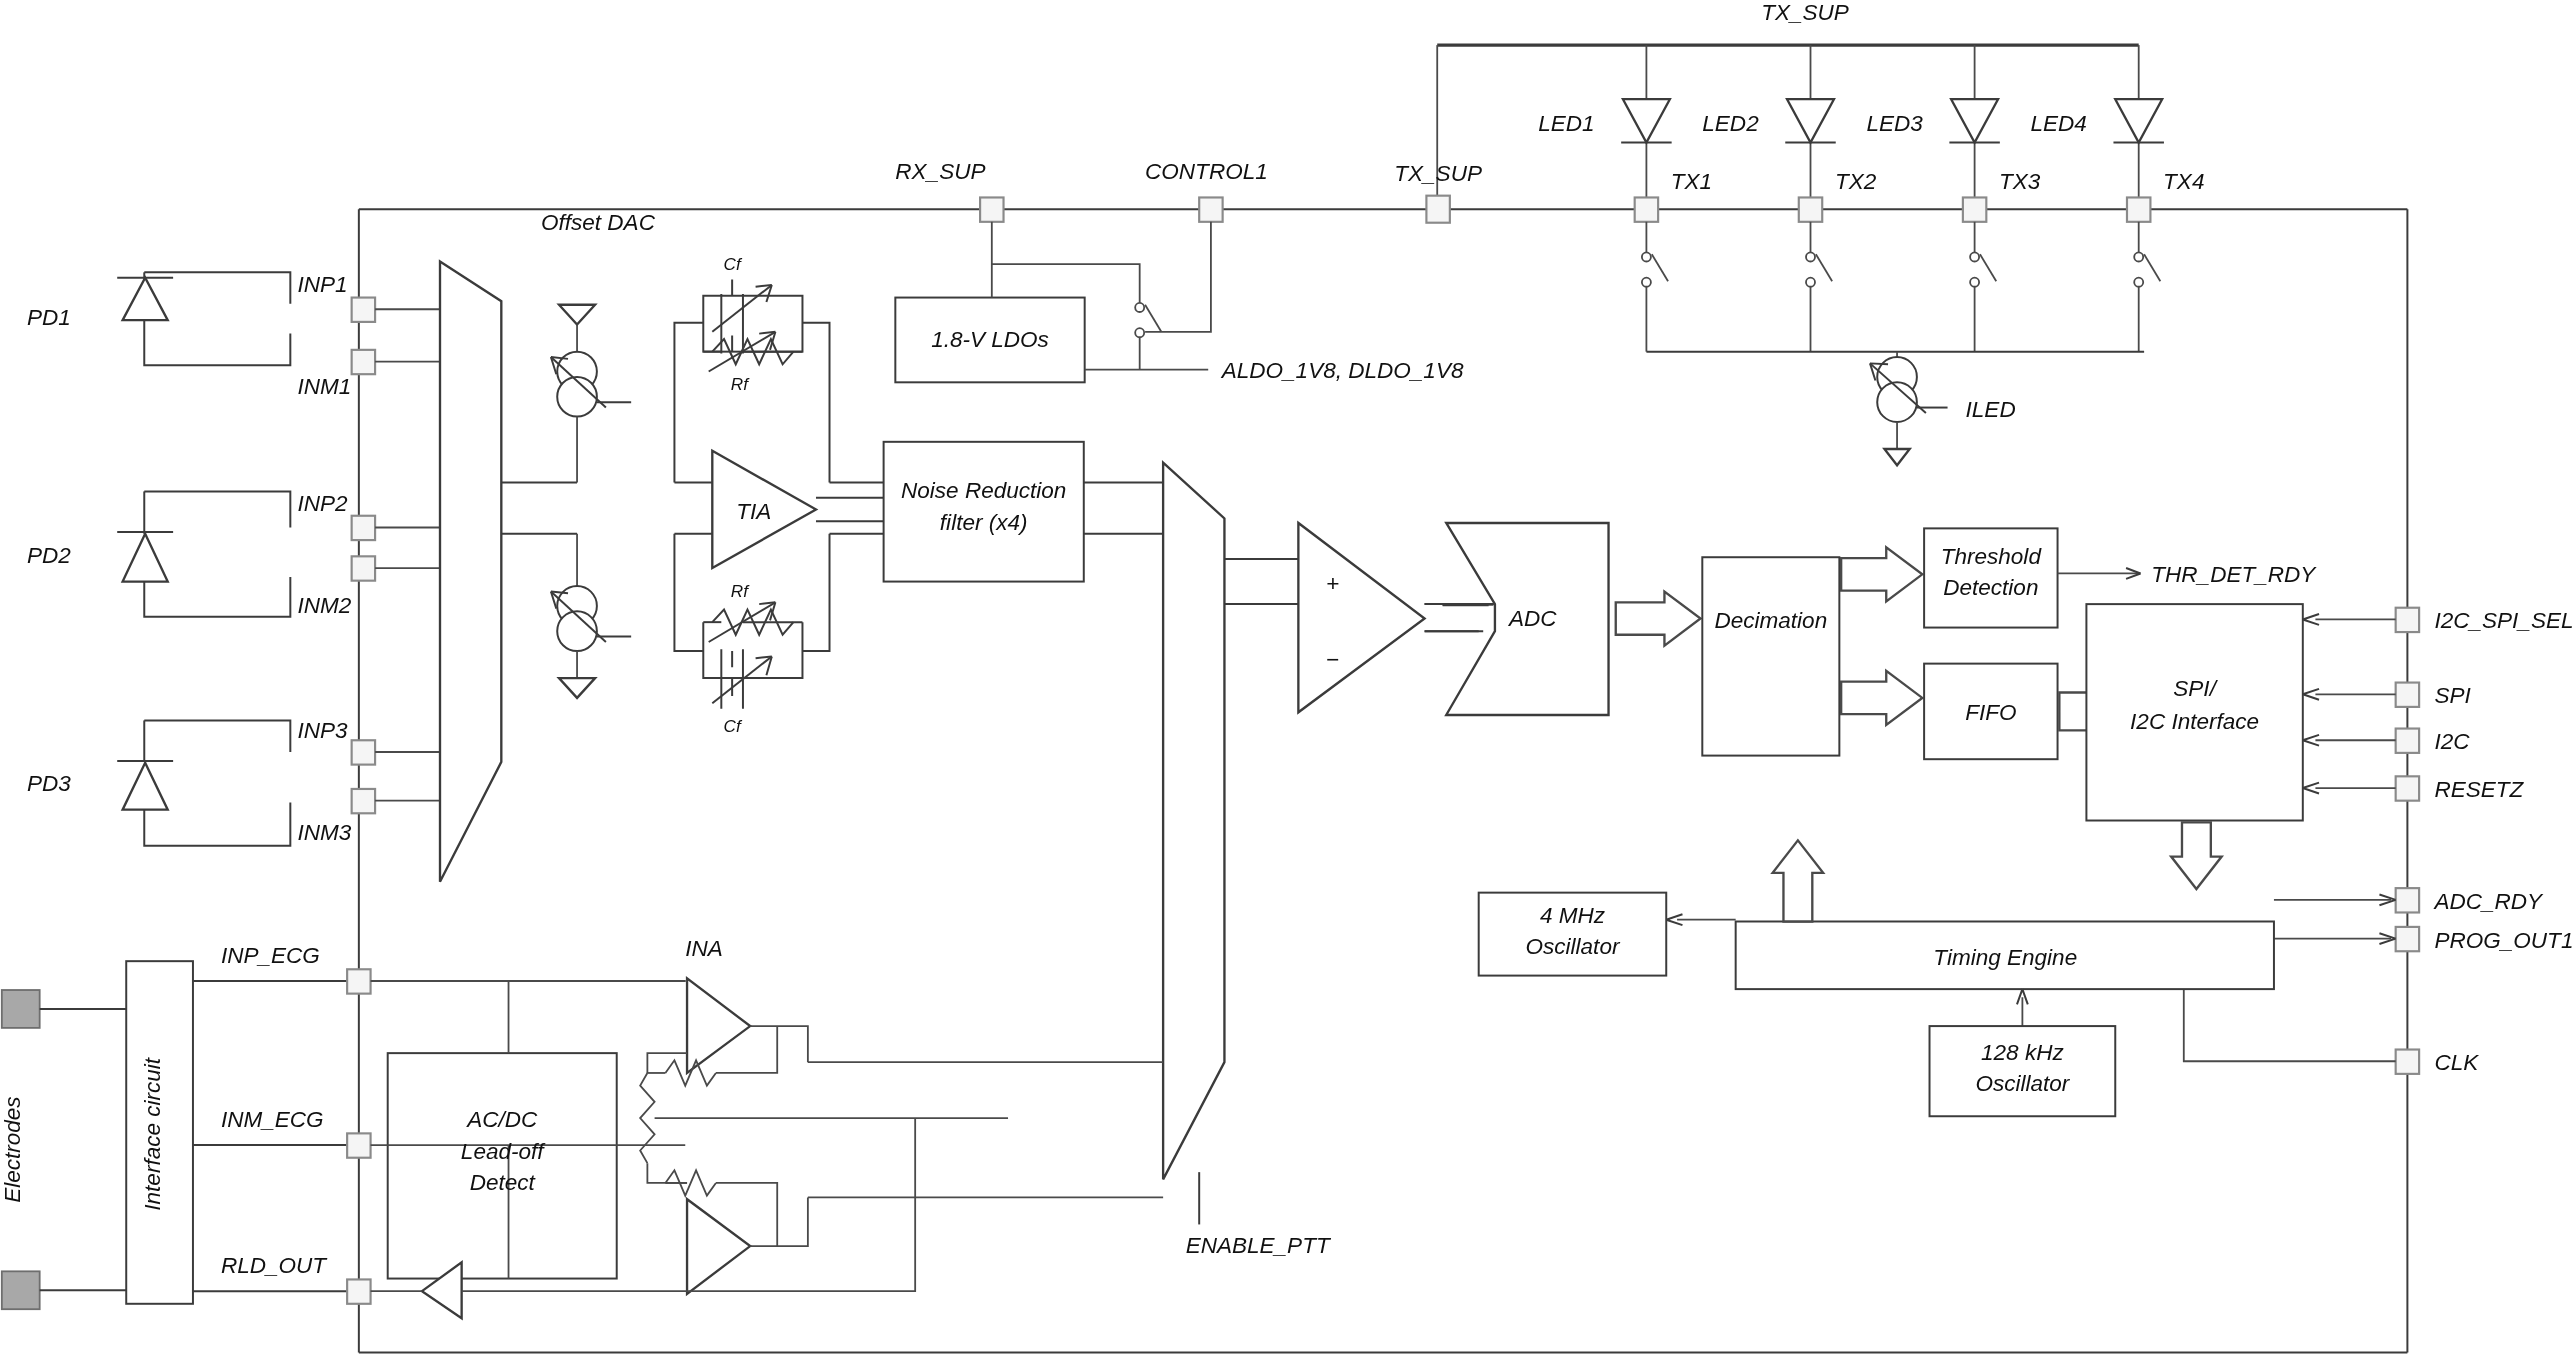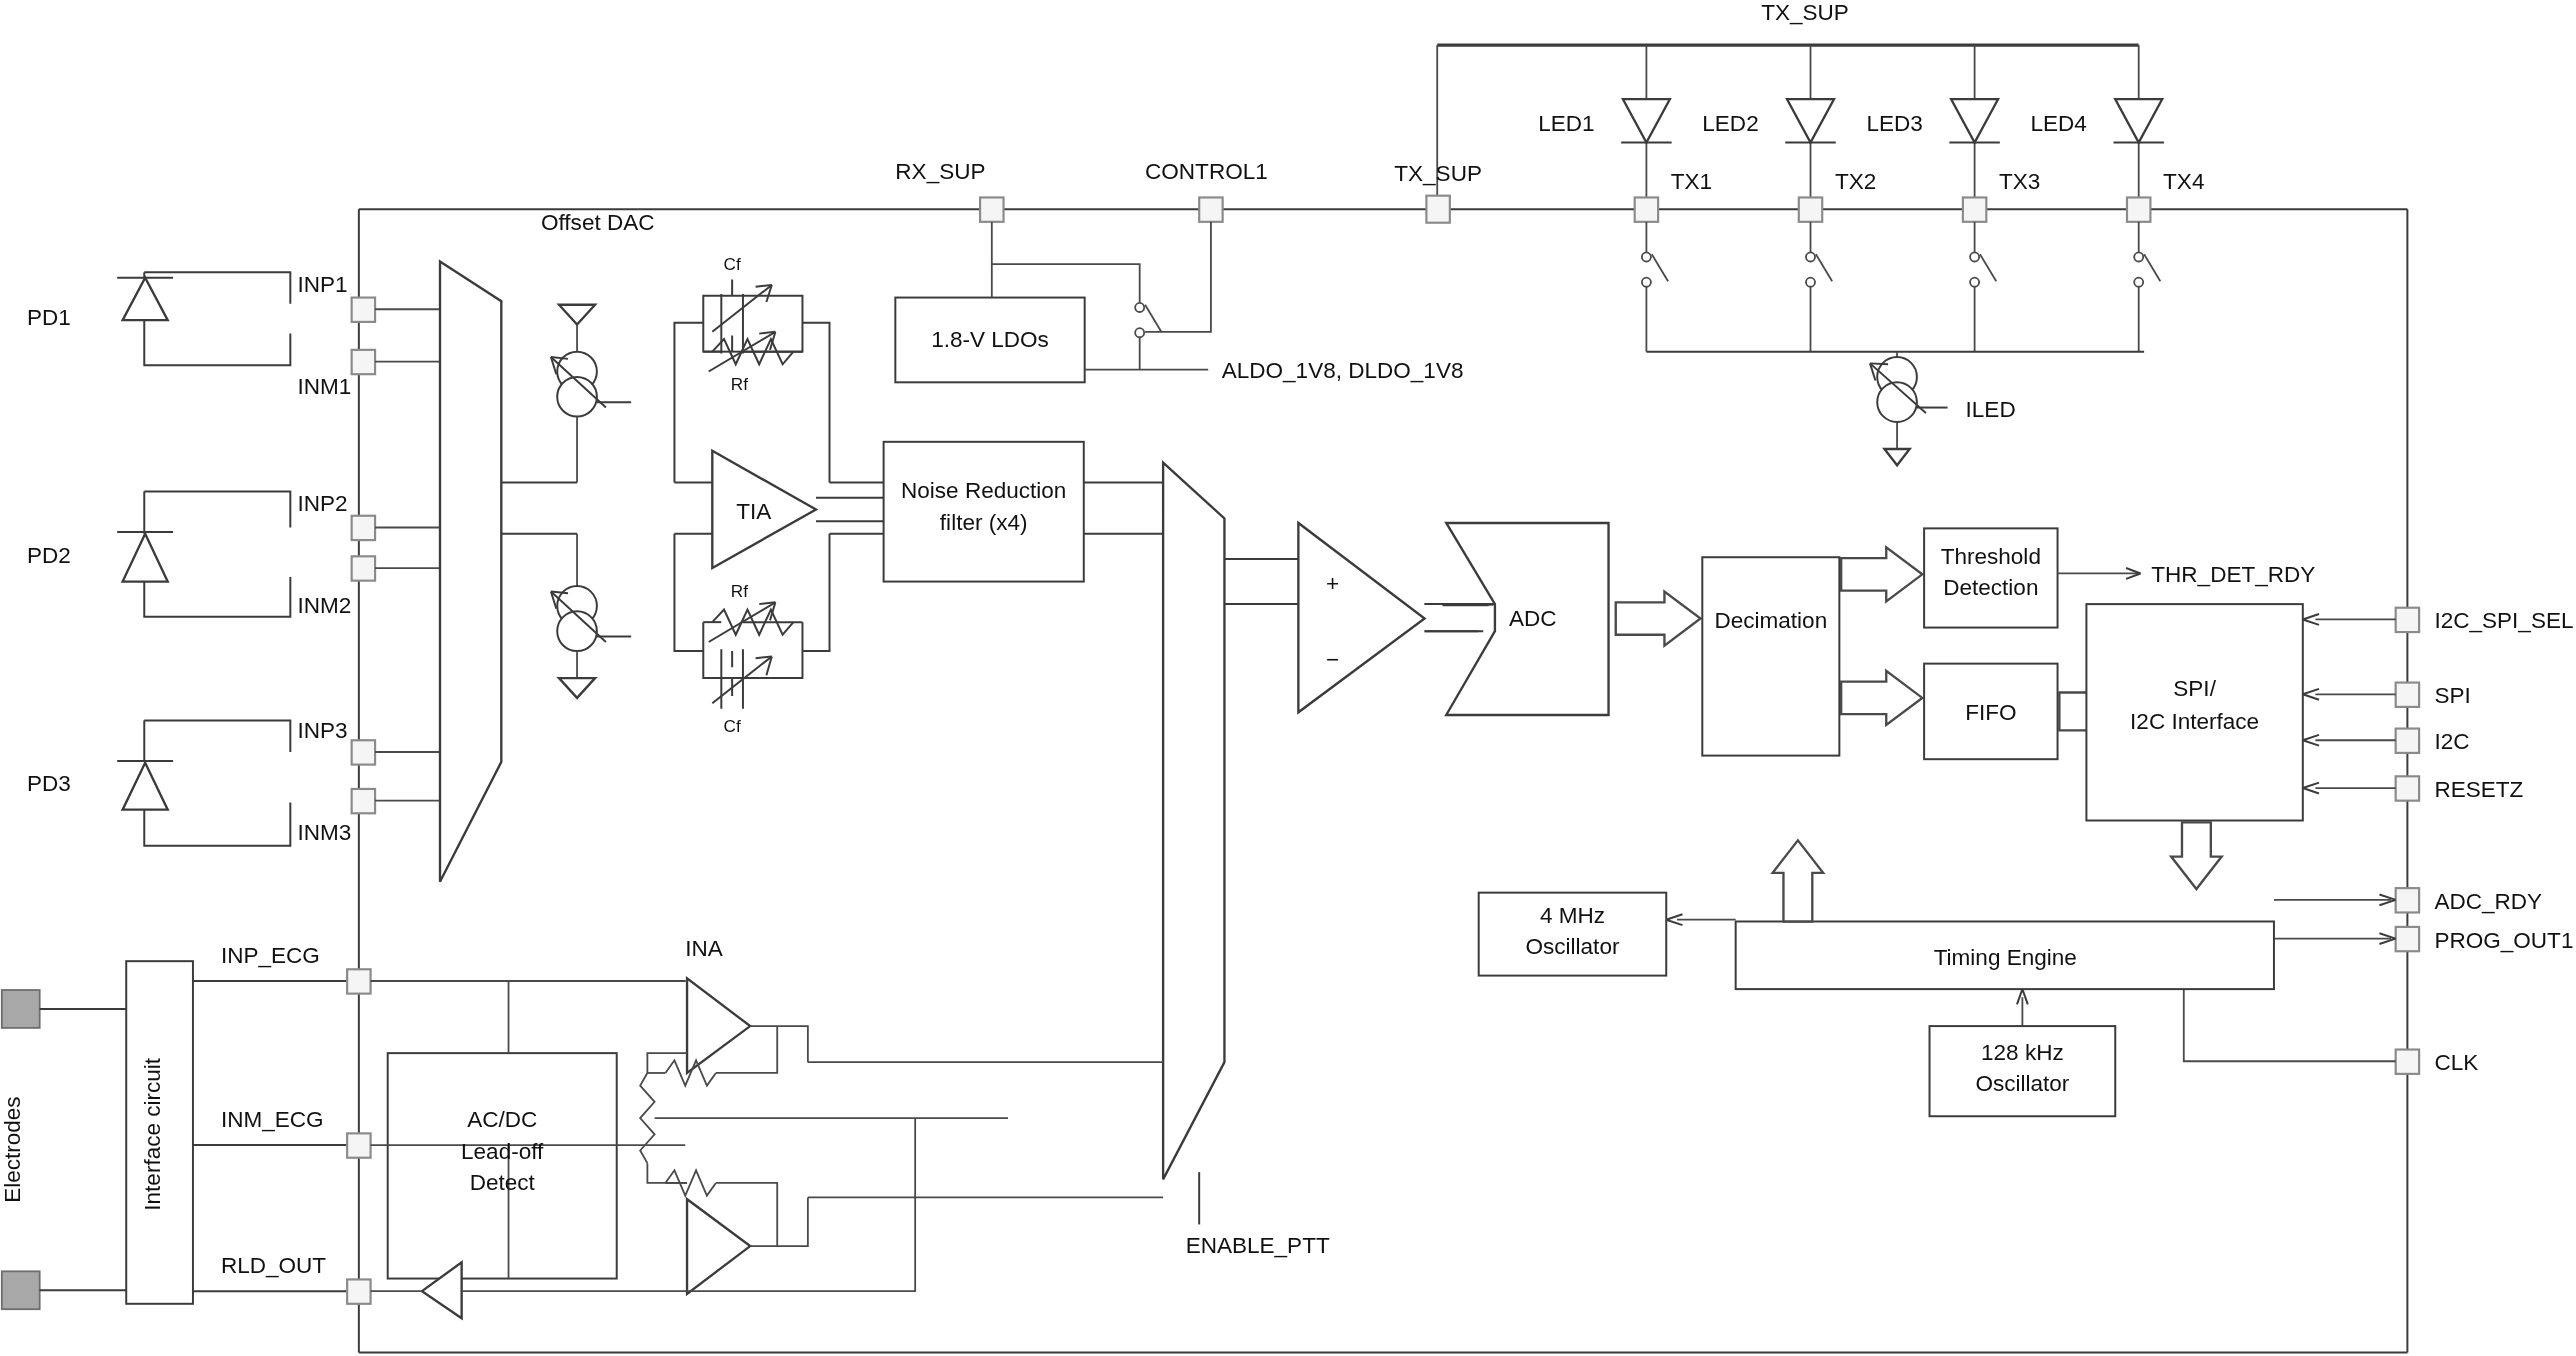--- a/index.html
+++ b/index.html
@@ -1,18 +1,18 @@
 <!DOCTYPE html>
 <html style="font-size:14.4px"><head>
 <meta charset="utf-8">
 <title>AFE Block Diagram</title>
 <style>
   html,body{margin:0;padding:0;background:#ffffff;}
   body{font-family:"Liberation Sans", sans-serif;}
-  #root{position:relative;width:2576px;height:1357px;background:#fff;overflow:hidden;}
+  #root{position:relative;width:2576px;height:1357px;background:#fff;overflow:hidden;font-style:italic;}
   svg{position:absolute;left:0;top:0;width:2576px;height:1357px;}
   .wire{stroke:#3b3b3b;stroke-width:2.2;fill:none;}
   .wire-thin{stroke:#4a4a4a;stroke-width:2;fill:none;}
   .bold{stroke:#3b3b3b;stroke-width:3.4;fill:none;}
   .box{fill:#ffffff;stroke:#3b3b3b;stroke-width:2.2;}
   .shape{fill:#ffffff;stroke:#3b3b3b;stroke-width:2.6;}
   .pad{fill:#f5f5f5;stroke:#8a8a8a;stroke-width:2.4;}
   .electrode{fill:#a8a8a8;stroke:#6e6e6e;stroke-width:2;}
   .fatarrow{fill:#ffffff;stroke:#4a4a4a;stroke-width:2.6;}
   .lbl{font-family:"Liberation Sans", sans-serif;font-size:25px;fill:#111;}

